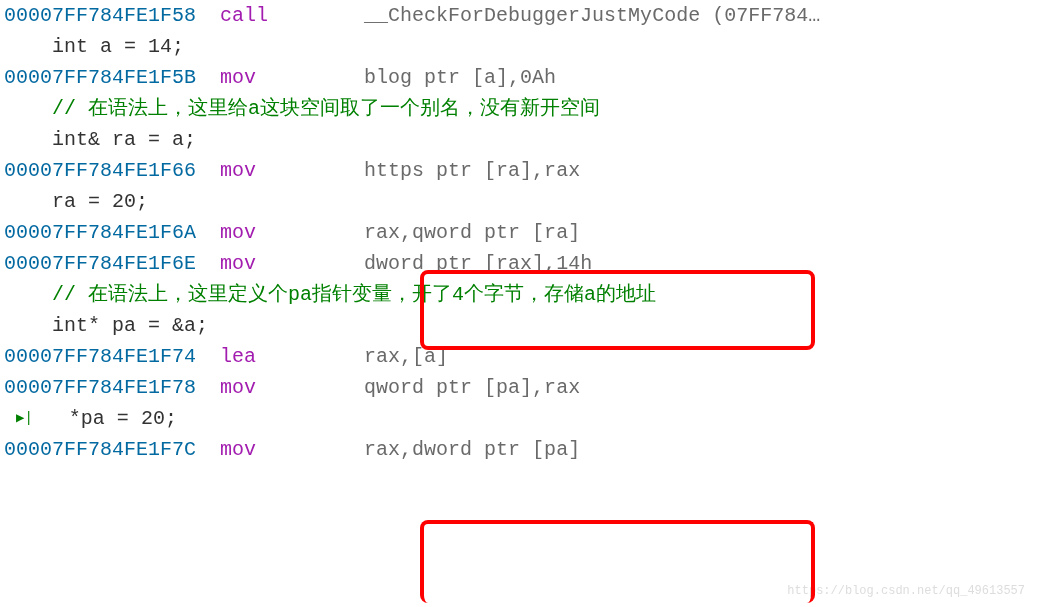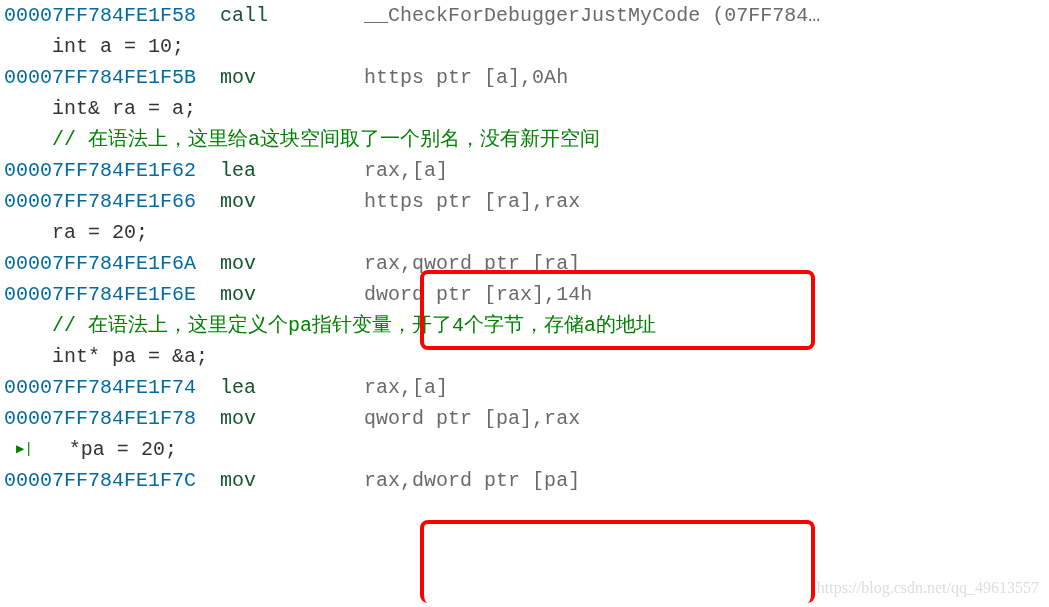--- a/index.html
+++ b/index.html
@@ -24,21 +24,21 @@
       position: relative;
     }
     .line {
       white-space: pre;
       position: relative;
     }
     .addr {
       color: #0369a1;
     }
     .mnemonic {
-      color: #14532d;
+      color: #a21caf;
     }
     .operand {
       color: #6a6a6a;
     }
     .source {
       color: #333333;
     }
     .comment {
       color: #008000;
     }
@@ -64,45 +64,44 @@
     }
     .current-line-marker {
       display: inline-block;
       color: #008000;
       font-size: 14px;
       vertical-align: middle;
     }
     .watermark {
       position: absolute;
       bottom: 6px;
-      right: 10px;
-      font-size: 16px;
+      right: 24px;
+      font-size: 12px;
       color: #dddddd;
-      font-family: Liberation Serif, serif;
+      font-family: Liberation Mono, monospace;
       pointer-events: none;
     }
   </style>
 </head>
 <body>
 
 <div class="code-container">
 
 <div class="line"><span class="addr">00007FF784FE1F58</span>  <span class="mnemonic">call</span>        <span class="operand">__CheckForDebuggerJustMyCode (07FF784…</span></div>
 
-<div class="line source"><span>    int a = 10;</span></div>
+<div class="line source"><span>    int a = 14;</span></div>
 
-<div class="line"><span class="addr">00007FF784FE1F5B</span>  <span class="mnemonic">mov</span>         <span class="operand">https ptr [a],0Ah</span></div>
+<div class="line"><span class="addr">00007FF784FE1F5B</span>  <span class="mnemonic">mov</span>         <span class="operand">blog ptr [a],0Ah</span></div>
 
 <div class="line source"><span></span></div>
 
+<div class="line comment"><span>    // 在语法上，这里给a这块空间取了一个别名，没有新开空间</span></div>
+
 <div class="line source"><span>    int&amp; ra = a;</span></div>
 
-<div class="line comment"><span>    // 在语法上，这里给a这块空间取了一个别名，没有新开空间</span></div>
-
-<div class="line"><span class="addr">00007FF784FE1F62</span>  <span class="mnemonic">lea</span>         <span class="operand">rax,[a]</span></div>
 
 <div class="line"><span class="addr">00007FF784FE1F66</span>  <span class="mnemonic">mov</span>         <span class="operand">https ptr [ra],rax</span></div>
 
 <div class="line source"><span>    ra = 20;</span></div>
 
 <div class="line"><span class="addr">00007FF784FE1F6A</span>  <span class="mnemonic">mov</span>         <span class="operand">rax,qword ptr [ra]</span></div>
 
 <div class="line"><span class="addr">00007FF784FE1F6E</span>  <span class="mnemonic">mov</span>         <span class="operand">dword ptr [rax],14h</span></div>
 
 <div class="line source"><span></span></div>

